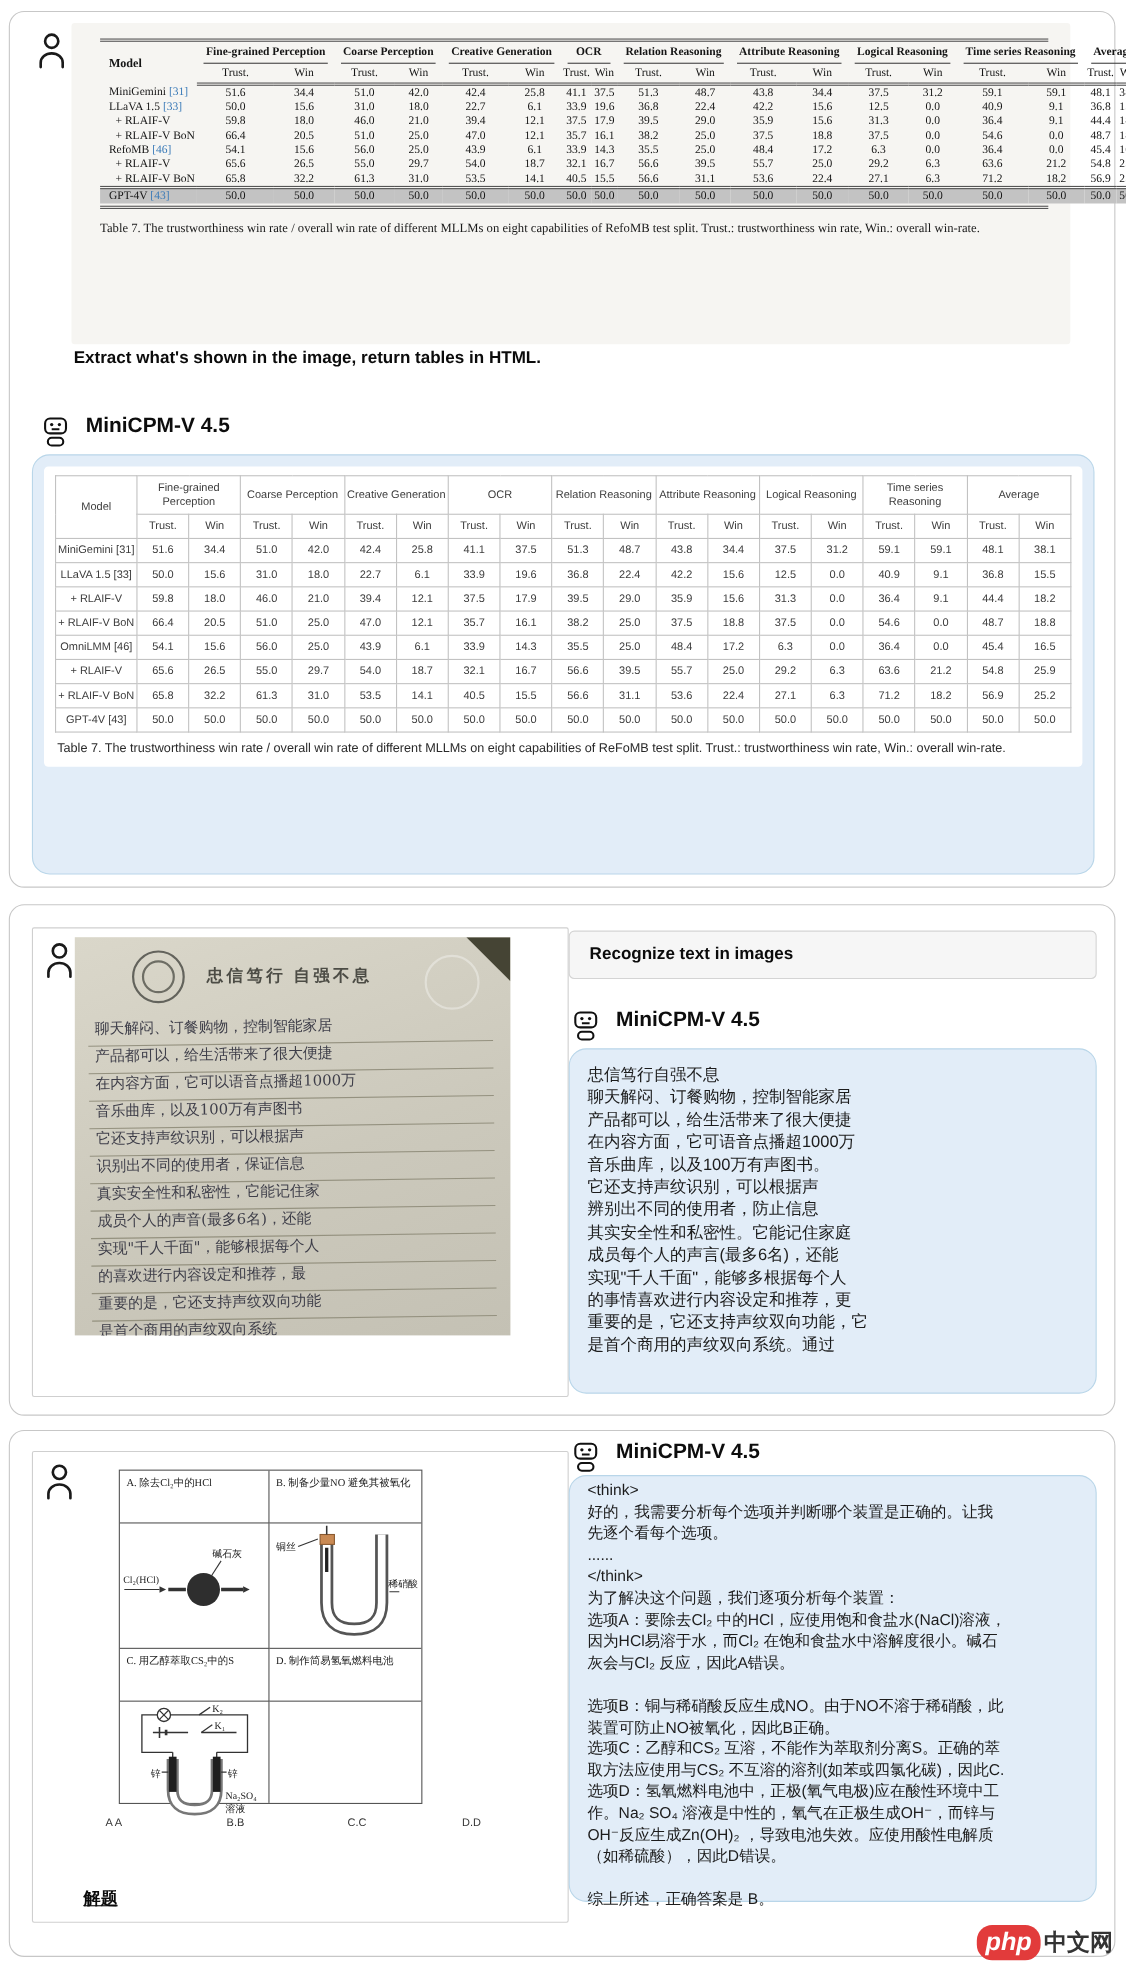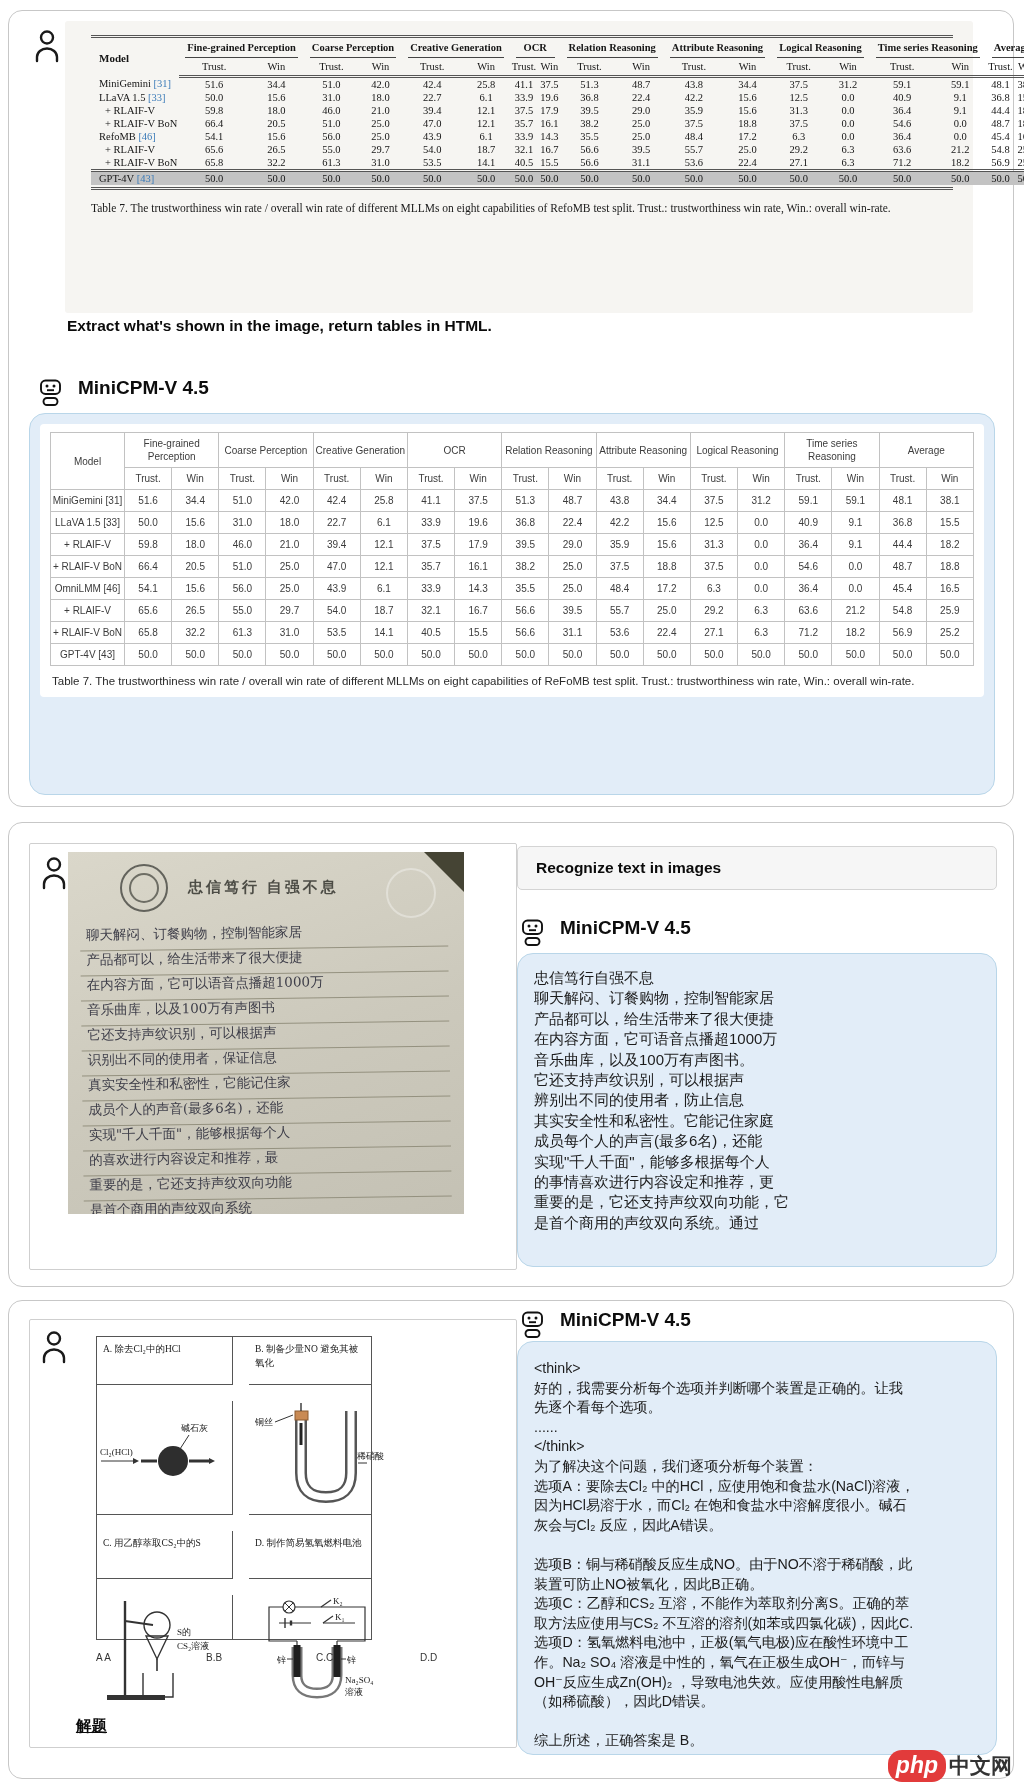--- a/index.html
+++ b/index.html
@@ -48,22 +48,22 @@
   .hand-header{position:absolute;left:120px;top:26px;font-family:"Liberation Serif",serif;font-weight:bold;
                font-size:15px;letter-spacing:3px;color:#4c4c45;}
   .hand-ghost{position:absolute;right:28px;top:16px;width:46px;height:46px;border:2px solid rgba(255,255,255,.35);border-radius:50%;}
   .hand-lines{position:absolute;left:14px;right:14px;top:72px;transform:rotate(-.8deg);}
   .hand-line{height:24px;border-bottom:1px solid #94917f;font-family:"DejaVu Serif",serif;
              font-size:13.5px;color:#3e3e49;white-space:nowrap;overflow:hidden;padding-left:6px;}
   .promptbox{position:absolute;background:#f6f6f6;border:1px solid #d4d4d4;border-radius:5px;
              display:flex;align-items:center;padding:0 18px;font-size:15.5px;font-weight:bold;color:#0b0b0b;}
   
   .chem{position:absolute;left:38px;top:10px;width:398px;height:352px;background:#fff;}
-  .chem-grid{position:absolute;left:28px;top:6px;width:274px;height:302px;border:1px solid #555;
-             display:grid;grid-template-columns:136px 1fr;grid-template-rows:48px 114px 48px 1fr;gap:16px;}
+  .chem-grid{position:absolute;left:40px;top:6px;width:274px;height:302px;border:1px solid #555;
+             display:grid;grid-template-columns:136px 1fr;grid-template-rows:48px 114px 48px 1fr;}
   .chem-grid>div{border-right:1px solid #555;border-bottom:1px solid #555;position:relative;}
   .chem-grid>div:nth-child(2n){border-right:none;}
   .chem-grid>div:nth-child(7),.chem-grid>div:nth-child(8){border-bottom:none;}
   .chem-label{font-family:"Liberation Serif",serif;font-size:9.5px;color:#222;padding:5px 6px;line-height:1.5;}
   .chem-opts{position:absolute;left:0;top:322px;width:100%;font-size:10px;color:#333;}
   .chem-opts span{position:absolute;}
   .jieti{position:absolute;left:46px;top:396px;font-size:15.5px;font-weight:bold;color:#0b0b0b;text-decoration:underline;}
   svg.app{position:absolute;left:0;top:0;}
   svg.app text{font-size:9px;fill:#222;font-family:"Liberation Serif",serif;}
   
@@ -678,33 +678,20 @@
               <line x1="52" y1="2" x2="52" y2="10" stroke="#333" stroke-width="1.4"></line>
               <line x1="52" y1="22" x2="52" y2="44" stroke="#222" stroke-width="3"></line>
               <text x="6" y="24">铜丝</text>
               <line x1="26" y1="21" x2="44" y2="14" stroke="#333" stroke-width="1"></line>
               <line x1="109" y1="62" x2="118" y2="62" stroke="#333" stroke-width="1"></line>
               <text x="108" y="58">稀硝酸</text>
             </svg>
           </div>
           <div class="chem-label">C. 用乙醇萃取CS₂中的S</div>
           <div class="chem-label">D. 制作简易氢氧燃料电池</div>
-          <div>
-            <svg class="app" width="136" height="114" viewBox="0 0 136 114">
-              <line x1="28" y1="6" x2="28" y2="100" stroke="#333" stroke-width="2.4"></line>
-              <rect x="10" y="100" width="58" height="5" fill="#333"></rect>
-              <line x1="28" y1="26" x2="56" y2="30" stroke="#333" stroke-width="2"></line>
-              <circle cx="60" cy="30" r="13" fill="none" stroke="#333" stroke-width="1.4"></circle>
-              <polygon points="49,41 71,41 60,64" fill="none" stroke="#333" stroke-width="1.4"></polygon>
-              <line x1="60" y1="64" x2="60" y2="76" stroke="#333" stroke-width="1.6"></line>
-              <path d="M46 78 L46 102 L76 102 L76 78" fill="none" stroke="#333" stroke-width="1.4"></path>
-              <text x="80" y="40">S的</text>
-              <text x="80" y="54">CS₂溶液</text>
-            </svg>
-          </div>
           <div>
             <svg class="app" width="136" height="114" viewBox="0 0 136 114">
               <path d="M48 46 L20 46 L20 12 L116 12 L116 46 L88 46" fill="none" stroke="#333" stroke-width="1.2"></path>
               <circle cx="40" cy="12" r="6" fill="#fff" stroke="#333" stroke-width="1.2"></circle>
               <line x1="36" y1="8" x2="44" y2="16" stroke="#333" stroke-width="1"></line>
                 <line x1="44" y1="8" x2="36" y2="16" stroke="#333" stroke-width="1"></line>
               <line x1="72" y1="12" x2="82" y2="5" stroke="#333" stroke-width="1.2"></line>
               <text x="84" y="9">K₂</text>
               <path d="M30 28 L62 28 M74 28 L106 28" fill="none" stroke="#333" stroke-width="1.2"></path>
               <line x1="36" y1="23" x2="36" y2="33" stroke="#333" stroke-width="1.4"></line>
@@ -743,21 +730,21 @@
             <rect x="6" y="3.5" width="19" height="13.5" rx="4.5"></rect>
             <line x1="12" y1="13.2" x2="19" y2="13.2"></line>
             <rect x="8.5" y="21" width="14" height="7" rx="3.5"></rect>
           </g>
           <circle cx="12" cy="9" r="1.5" fill="#111"></circle>
           <circle cx="19" cy="9" r="1.5" fill="#111"></circle>
         </svg>
       <span class="robot-name">MiniCPM-V 4.5</span>
     </div>
 
-    <div class="bluebox chat-text" style="left:508px;top:40px;width:446px;height:378px;padding:17px 16px;font-size:14.2px;line-height:19.6px;">&lt;think&gt;
+    <div class="bluebox chat-text" style="left:508px;top:40px;width:446px;height:378px;padding:4px 16px;font-size:14.2px;line-height:19.6px;">&lt;think&gt;
 好的，我需要分析每个选项并判断哪个装置是正确的。让我
 先逐个看每个选项。
 ......
 &lt;/think&gt;
 为了解决这个问题，我们逐项分析每个装置：
 选项A：要除去Cl₂ 中的HCl，应使用饱和食盐水(NaCl)溶液，
 因为HCl易溶于水，而Cl₂ 在饱和食盐水中溶解度很小。碱石
 灰会与Cl₂ 反应，因此A错误。
 
 选项B：铜与稀硝酸反应生成NO。由于NO不溶于稀硝酸，此

